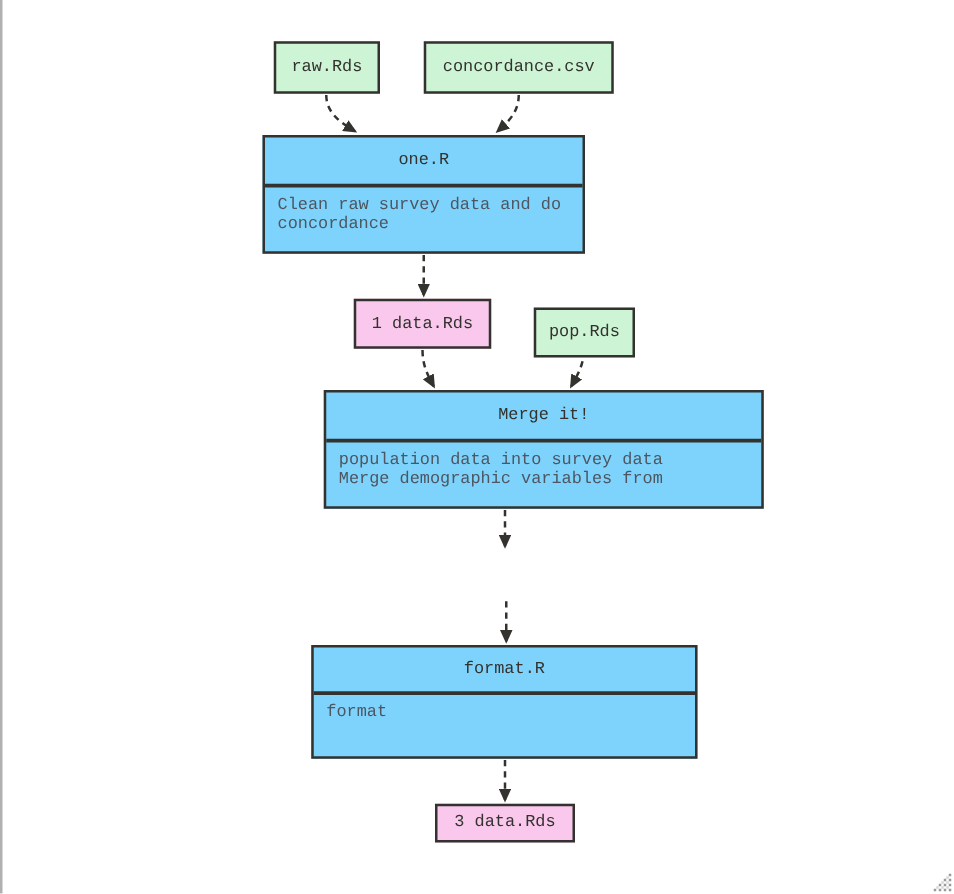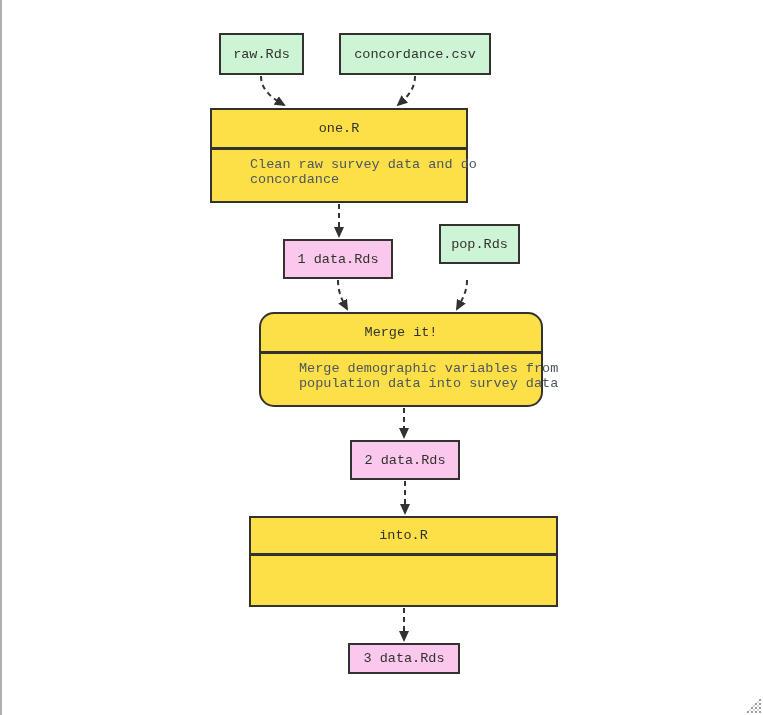--- a/index.html
+++ b/index.html
@@ -37,37 +37,36 @@
     justify-content: center;
     font-size: 13.5px;
     color: #33322e;
     white-space: pre;
   }
   .node.file   { background: #cdf4d4; }
   .node.target { background: #f9c8ec; }
   .script {
     position: absolute;
     border: 2px solid #33322e;
-    background: #fde047;
+    background: #7dd3fc;
   }
   .script-title {
     display: flex;
     align-items: center;
     justify-content: center;
     border-bottom: 3px solid #33322e;
     font-size: 13.5px;
     color: #33322e;
     white-space: pre;
   }
   .script-desc {
     padding: 7px 10px 0 10px;
     font-size: 13.5px;
     line-height: 15px;
     color: #4d5661;
-    margin-left: 28px;
   }
   .script-desc div { white-space: pre; }
   .grip {
     position: absolute;
     right: 0; bottom: 0;
     width: 17px; height: 17px;
     cursor: nwse-resize;
   }
 </style>
 </head>
@@ -106,39 +105,37 @@
     <div class="script-desc">
       <div>Clean raw survey data and do</div>
       <div>concordance</div>
     </div>
   </div>
 
   <div class="node target" style="left:283px; top:239px; width:110px; height:40px;">
     <span>1 data.Rds</span>
   </div>
 
-  <div class="node file" style="left:427px; top:224px; width:81px; height:40px;margin-left:12px;">
+  <div class="node file" style="left:427px; top:246px; width:81px; height:40px;">
     <span>pop.Rds</span>
   </div>
 
-  <div class="script" style="left:259px; top:312px; width:284px; height:95px;border-radius:15px;">
+  <div class="script" style="left:259px; top:312px; width:352px; height:95px;">
     <div class="script-title" style="height:40px;">Merge it!</div>
     <div class="script-desc">
+      <div>population data into survey data</div>
       <div>Merge demographic variables from</div>
-      <div>population data into survey data</div>
     </div>
   </div>
 
-  <div class="node target" style="left:350px; top:440px; width:110px; height:40px;">
-    <span>2 data.Rds</span>
-  </div>
 
   <div class="script" style="left:249px; top:516px; width:309px; height:91px;">
-    <div class="script-title" style="height:38px;">into.R</div>
+    <div class="script-title" style="height:38px;">format.R</div>
     <div class="script-desc">
+      <div>format</div>
     </div>
   </div>
 
   <div class="node target" style="left:348px; top:643px; width:112px; height:31px;">
     <span>3 data.Rds</span>
   </div>
 
   <div class="grip">
     <svg width="17" height="17">
       <g fill="#d8d8d8">

